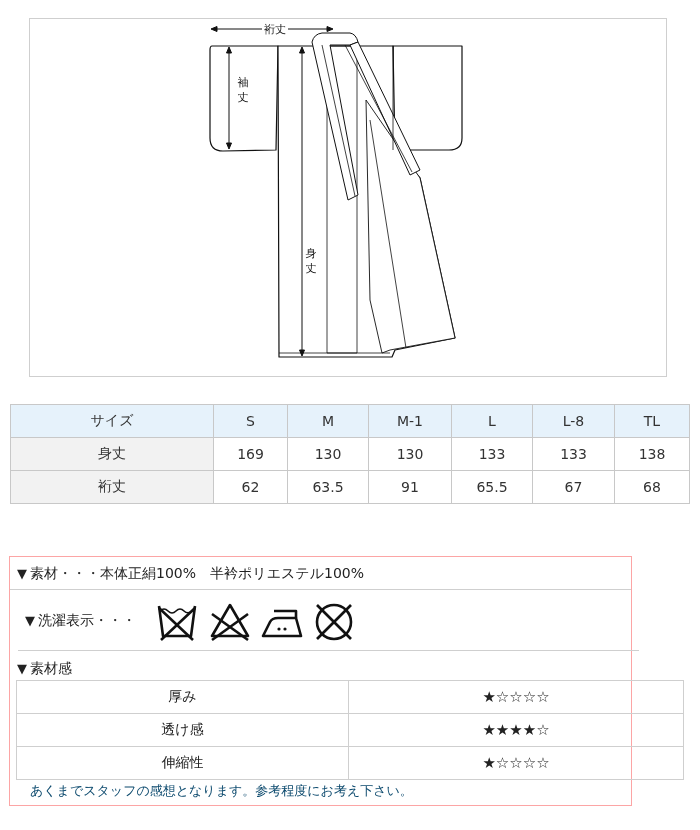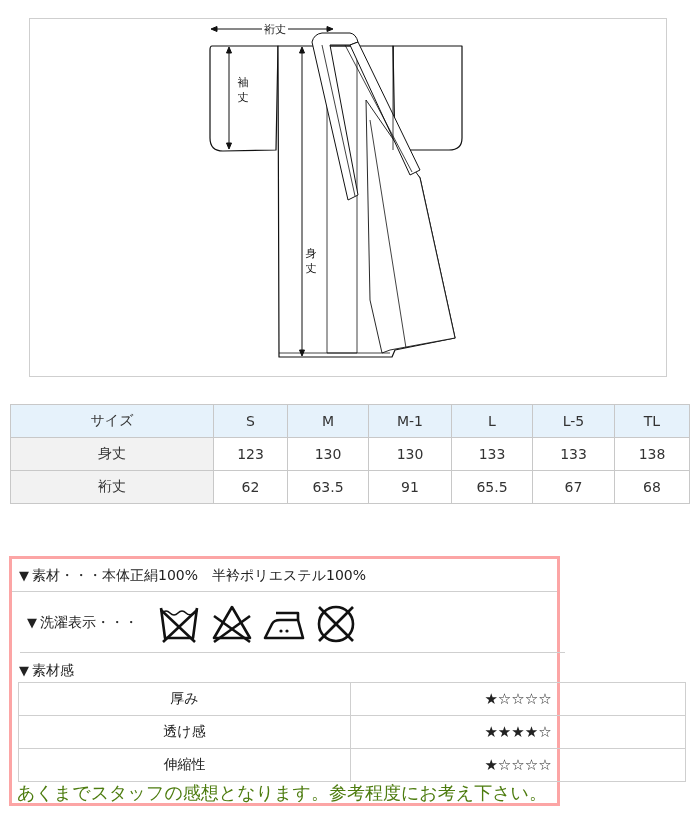--- a/index.html
+++ b/index.html
@@ -8,35 +8,35 @@
   .diagram-frame { position: absolute; left: 29px; top: 18px; width: 638px; height: 359px;
                    border: 1px solid #cfcfcf; box-sizing: border-box; }
   .diagram-svg { position: absolute; left: 0; top: 0; }
   .size-table { position: absolute; left: 10px; top: 404px; width: 679px; border-collapse: collapse;
                 table-layout: fixed; font-size: 14px; }
   .size-table td { border: 1px solid #c8c8c8; height: 32px; text-align: center; padding: 0;
                    background: #ffffff; color: #333; }
   .size-table tr.hdr td { background: #e6f2fb; }
   .size-table td.lbl { background: #f2f2f2; }
   .size-table tr.hdr td.lbl { background: #e6f2fb; }
-  .info-box { position: absolute; left: 9px; top: 556px; width: 551px; height: 250px;
-              border: 3px solid #fca5a5; box-sizing: border-box; }
+  .info-box { position: absolute; left: 9px; top: 556px; width: 623px; height: 250px;
+              border: 1px solid #fca5a5; box-sizing: border-box; }
   .info-row { position: absolute; left: 0; width: 100%; box-sizing: border-box;
               border-bottom: 1px solid #cfcfcf; font-size: 14px; color: #222; }
   .row-material { top: 0; height: 33px; line-height: 33px; padding-left: 7px; }
   .row-care { top: 33px; height: 61px; padding-left: 7px; margin-left: 8px; }
   .row-care .label { position: absolute; left: 7px; top: 20px; line-height: 20px; }
   .care-icons { position: absolute; left: 137px; top: 10px; height: 44px; }
   .care-icon { position: absolute; top: 0; width: 44px; height: 44px; }
   .row-feel-head { position: absolute; left: 7px; top: 101px; font-size: 14px; line-height: 20px; }
   .feel-table { position: absolute; left: 6px; top: 123px; width: 667px; border-collapse: collapse;
                 table-layout: fixed; font-size: 14px; }
   .feel-table td { border: 1px solid #cfcfcf; height: 32px; text-align: center; padding: 0; color: #222; }
   .feel-table td.stars { font-size: 15px; letter-spacing: 0px; }
-  .note { position: absolute; left: 5px; top: 224px; font-size: 18px; line-height: 20px; color: #4d7c0f; }
+  .note { position: absolute; left: 20px; top: 224px; font-size: 13px; line-height: 20px; color: #0c4a6e; }
   .tri { font-size: 13px; margin-right: 3px; }
 </style>
 </head>
 <body>
 
 <div class="diagram-frame"></div>
 <svg class="diagram-svg" width="700" height="380" viewBox="0 0 700 380">
   <g fill="#ffffff" stroke="#111" stroke-width="1.2" stroke-linejoin="round">
 
     <path d="M212,46 L278,46 L276,150 L223,151 Q210,151 210,138 L210,50 Q210,46 212,46 Z"></path>
@@ -90,26 +90,26 @@
       <col style="width:82px">
       <col style="width:75px">
   </colgroup>
   <tbody>
       <tr class="hdr">
     <td class="lbl">サイズ</td>
     <td>S</td>
     <td>M</td>
     <td>M-1</td>
     <td>L</td>
-    <td>L-5</td>
+    <td>L-8</td>
     <td>TL</td>
   </tr>
   <tr>
     <td class="lbl">身丈</td>
-    <td>123</td>
+    <td>169</td>
     <td>130</td>
     <td>130</td>
     <td>133</td>
     <td>133</td>
     <td>138</td>
   </tr>
   <tr>
     <td class="lbl">裄丈</td>
     <td>62</td>
     <td>63.5</td>

